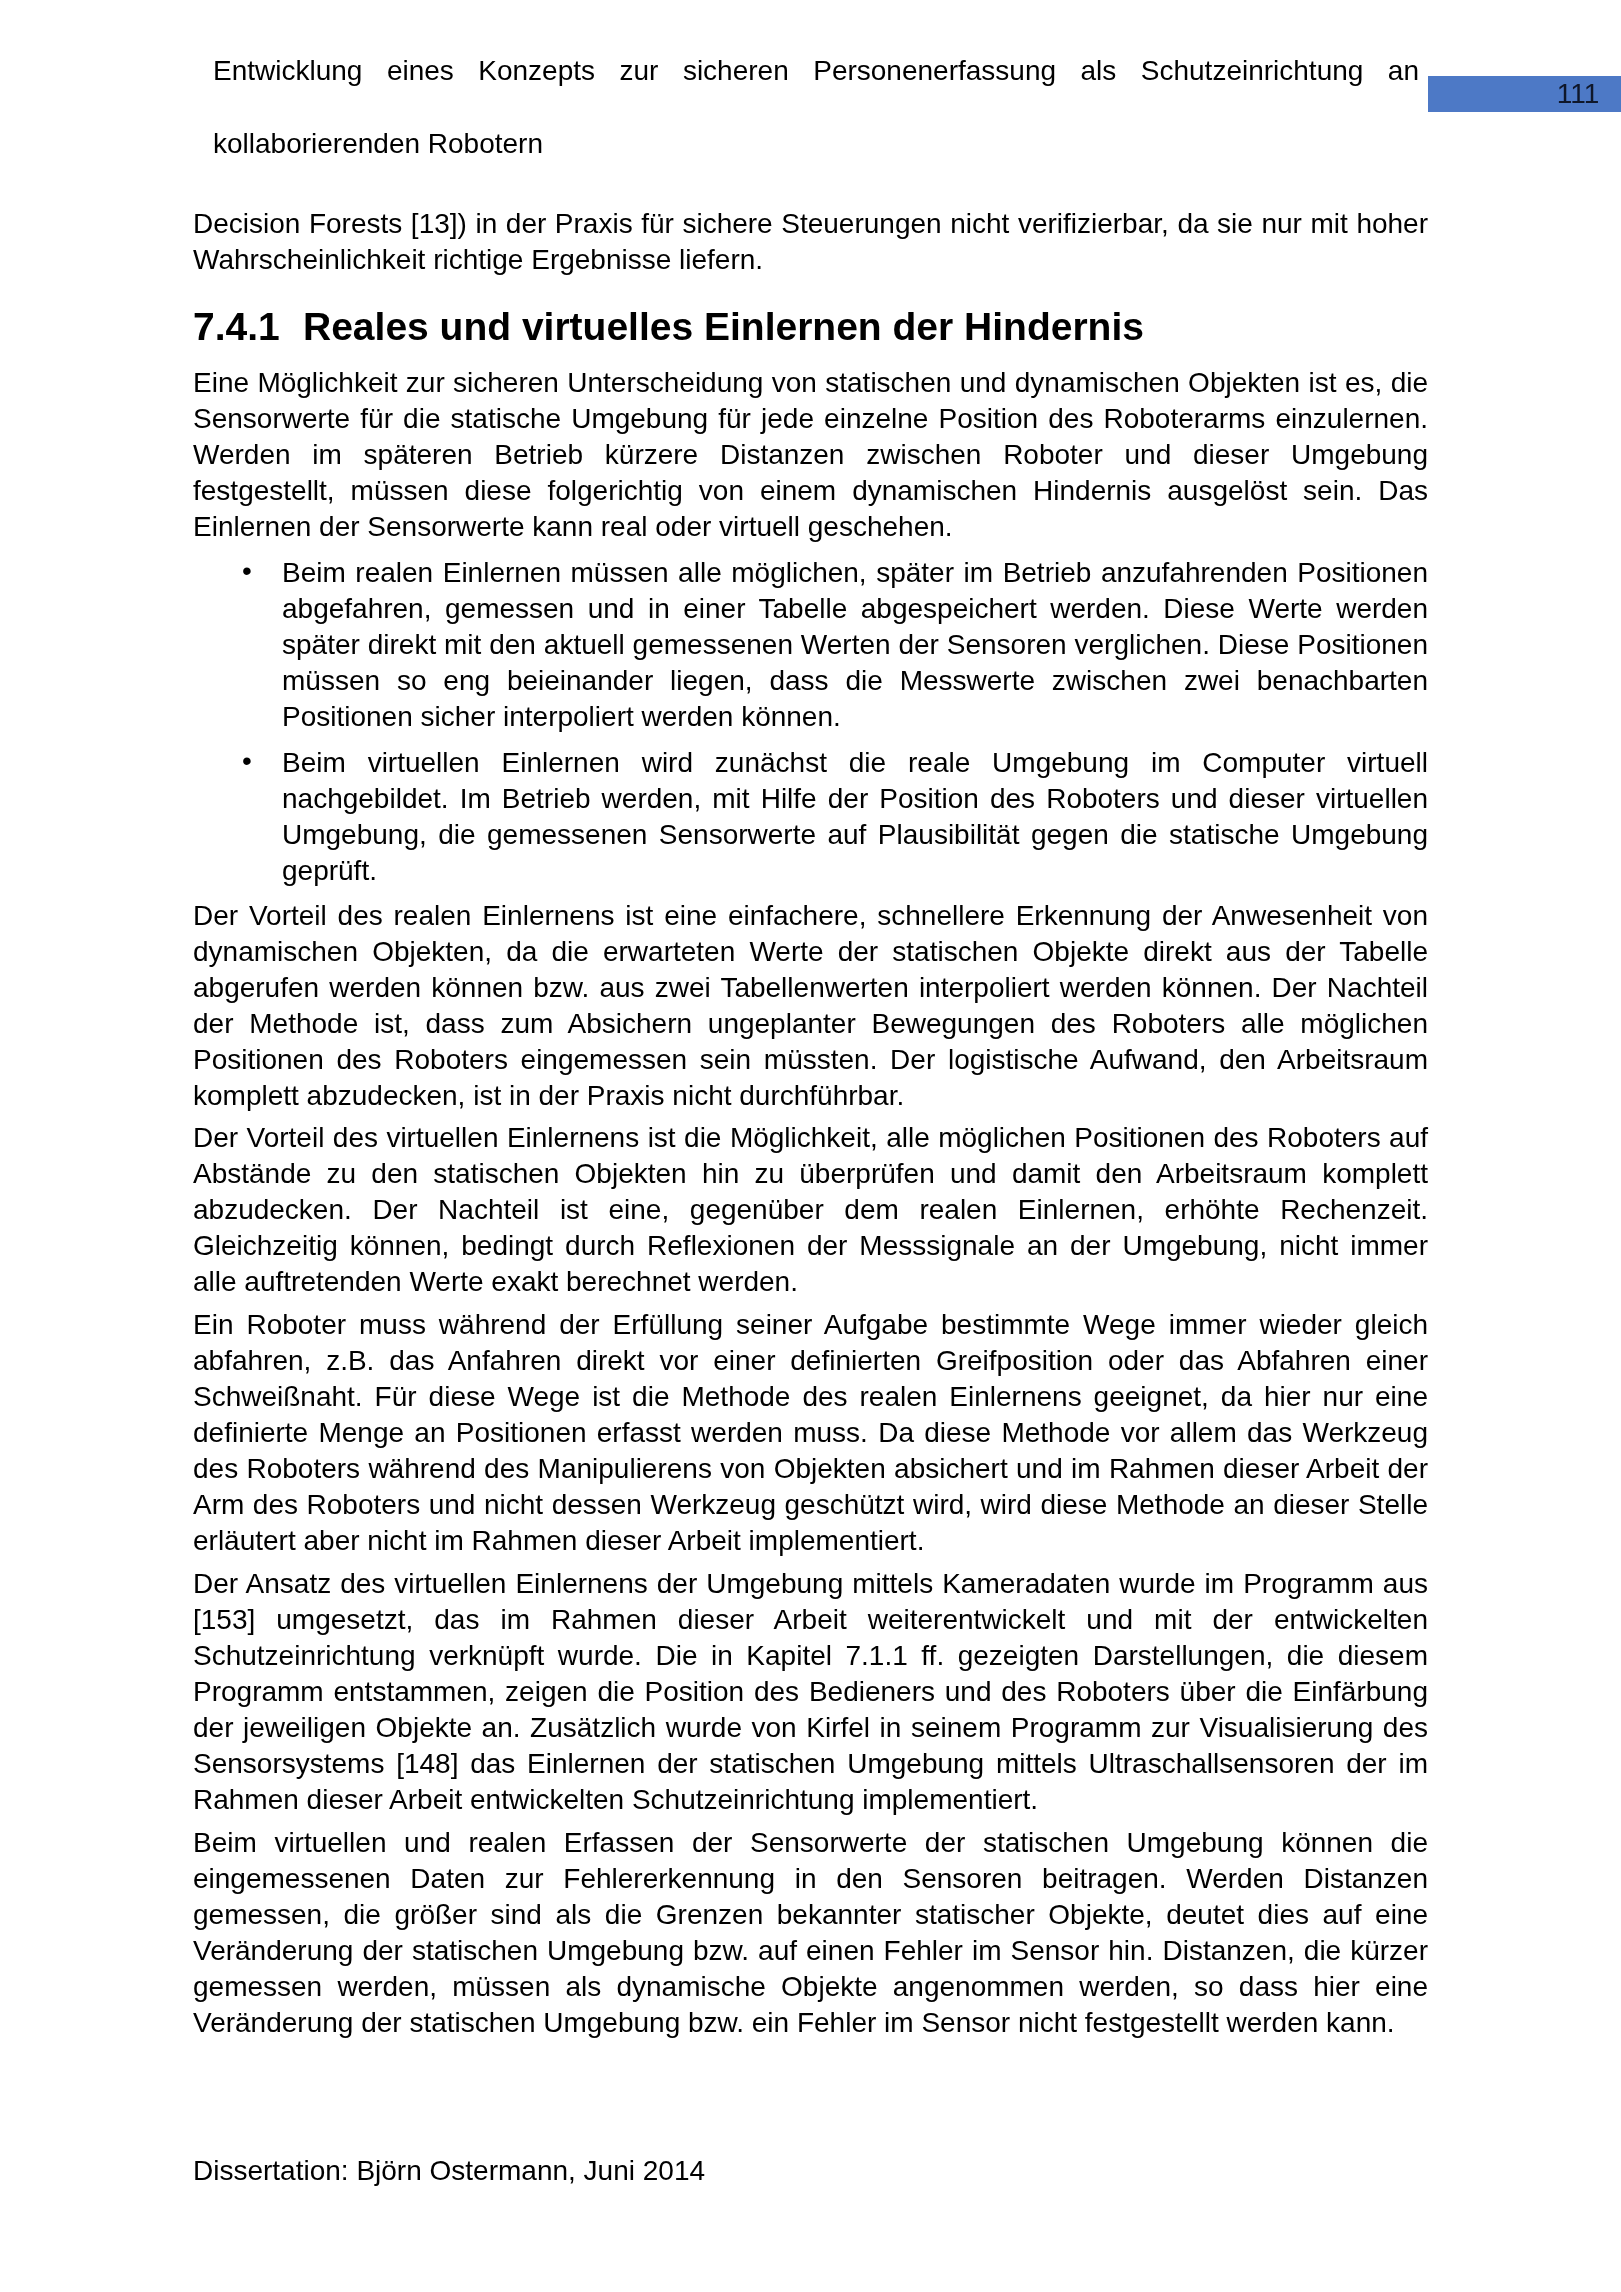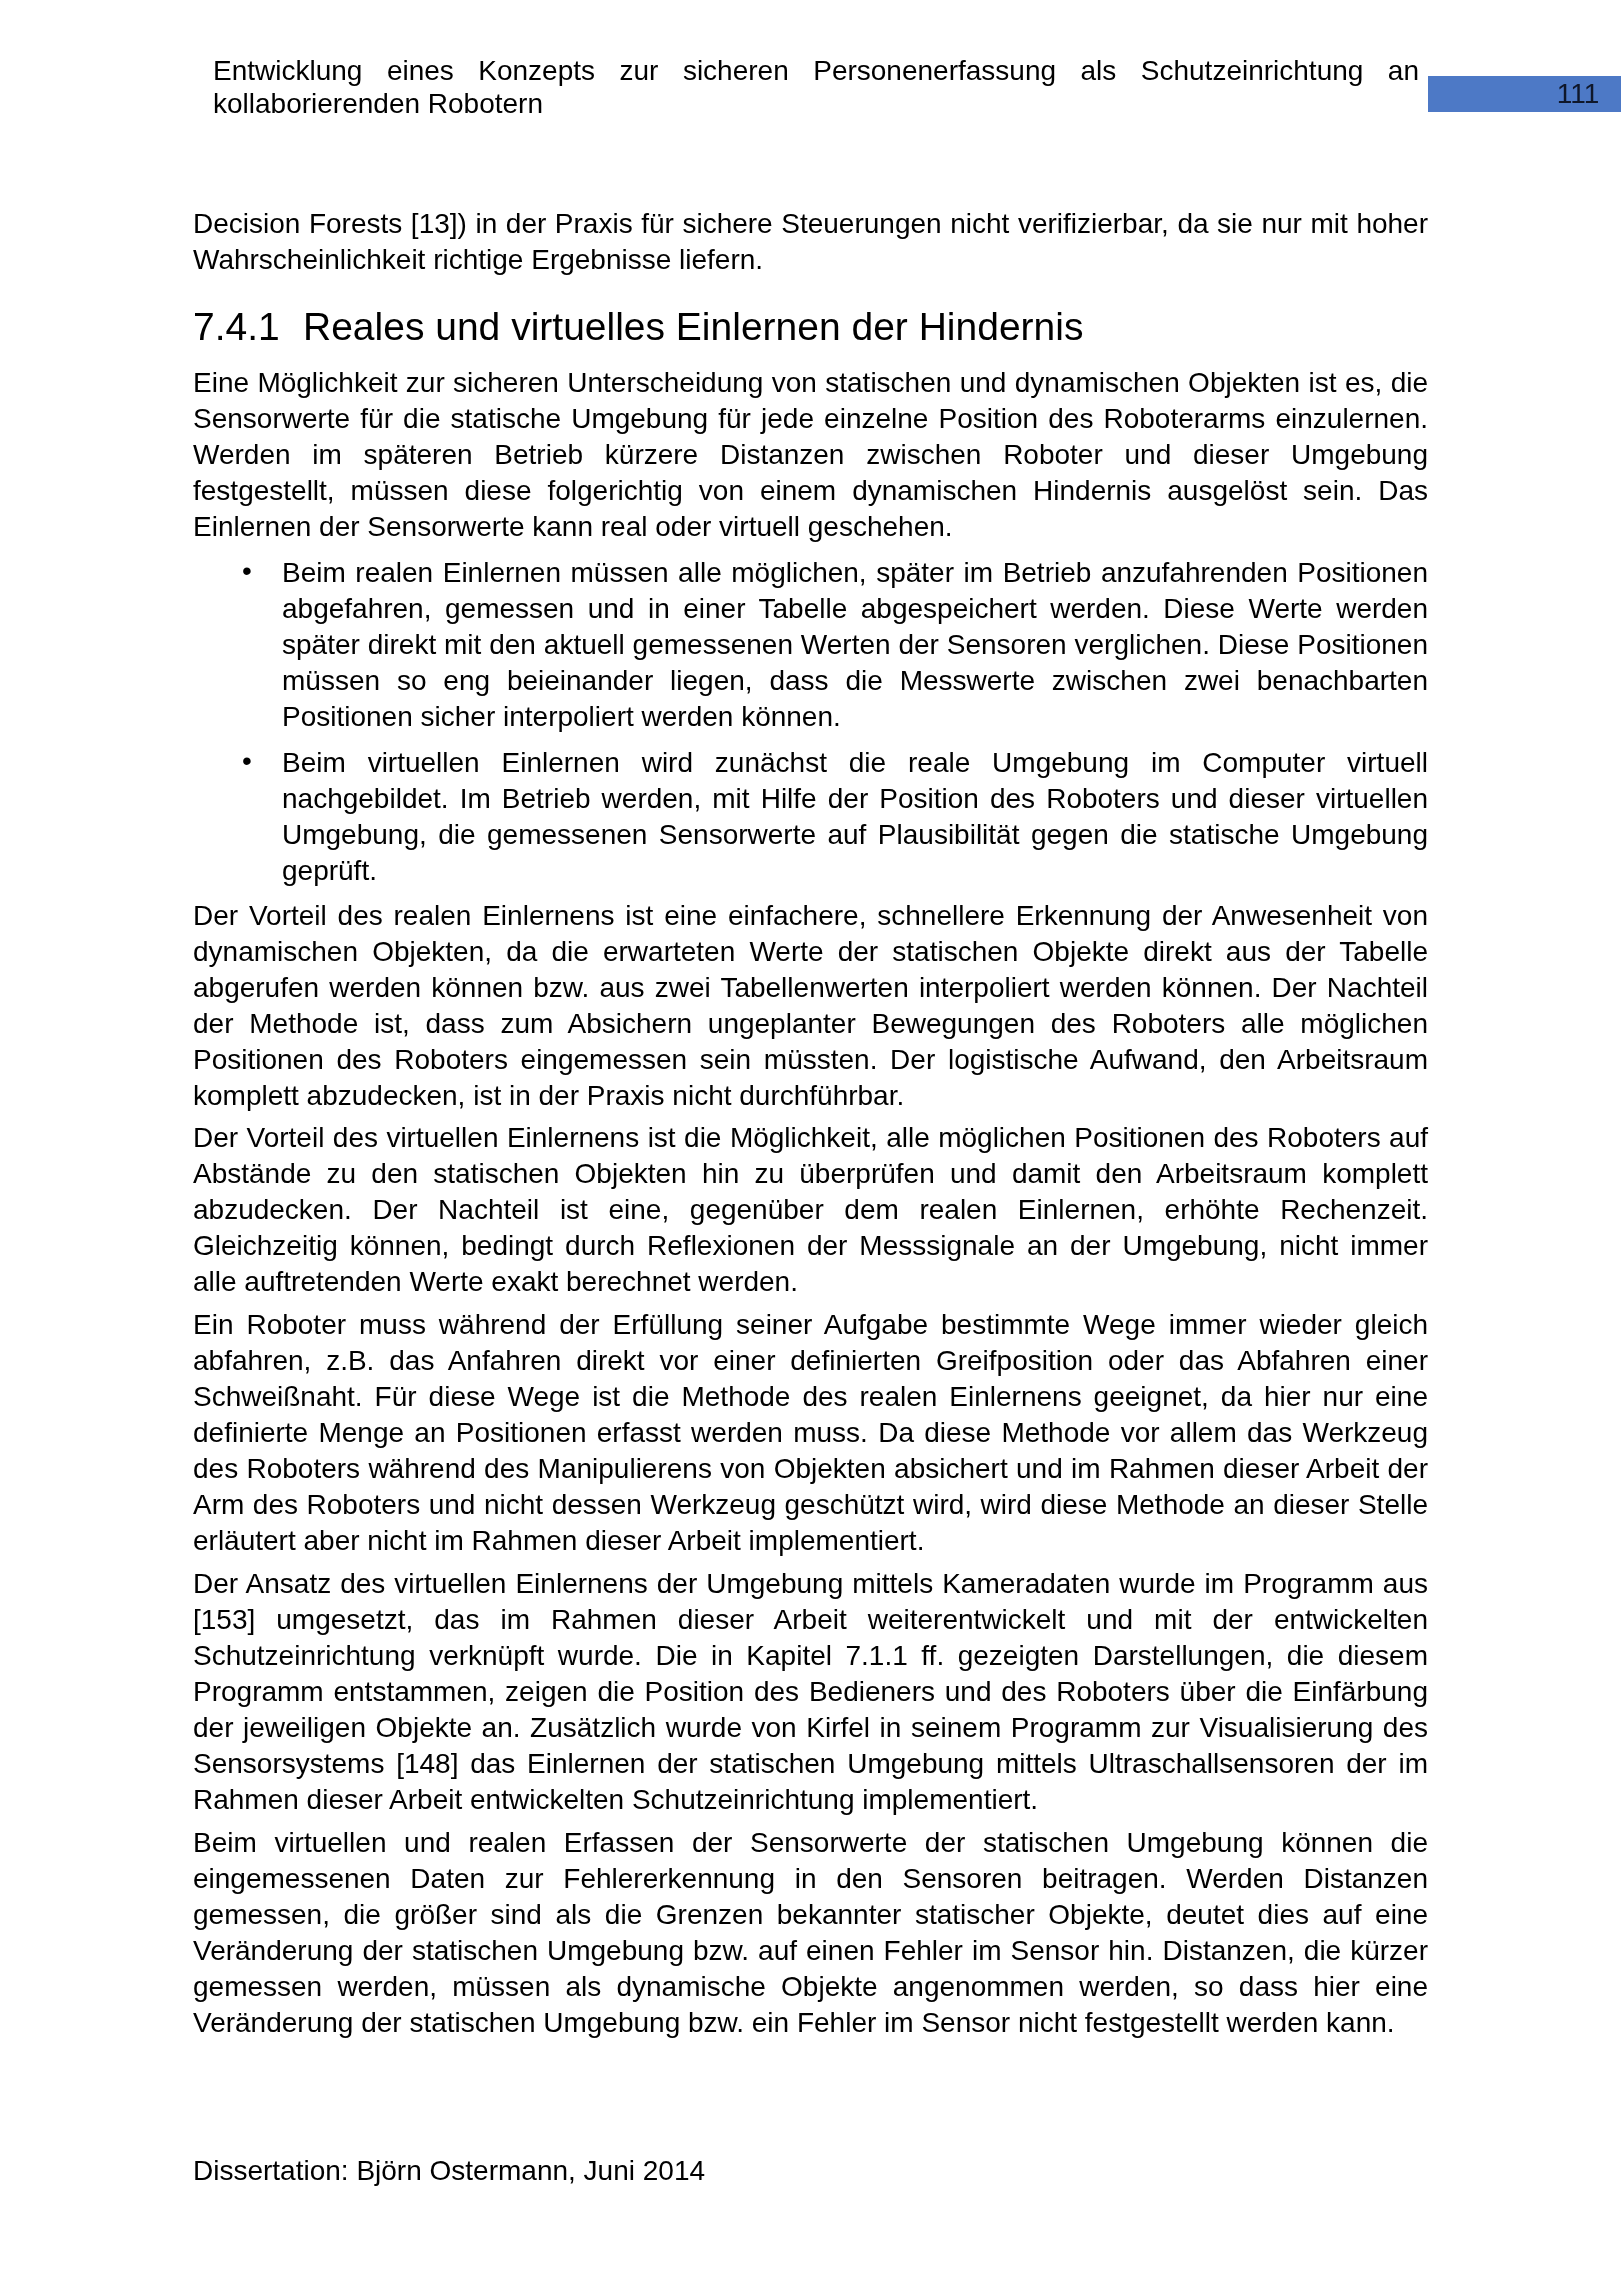--- a/index.html
+++ b/index.html
@@ -26,20 +26,21 @@
     font-size: 28px;
     line-height: 33px;
   }
   .ht-line1 {
     display: block;
     text-align: justify;
     text-align-last: justify;
   }
   .ht-line2 {
     display: block;
+    margin-top: 40px;
   }
   .page-number-box {
     position: absolute;
     left: 1428px;
     top: 76px;
     width: 193px;
     height: 36px;
     background: #4D79C6;
     color: #0f172a;
     display: flex;
@@ -60,21 +61,21 @@
     text-align: justify;
     margin-top: 20px;
   }
   .content p {
     margin: 0 0 6.9px 0;
   }
   .section-heading {
     display: flex;
     align-items: baseline;
     font-size: 39px;
-    font-weight: normal;
+    font-weight: bold;
     line-height: 45px;
     margin: 25.5px 0 16.7px 0;
     text-align: left;
   }
   .sec-num {
     flex: 0 0 auto;
     width: 110px;
   }
   .bullet {
     position: relative;

